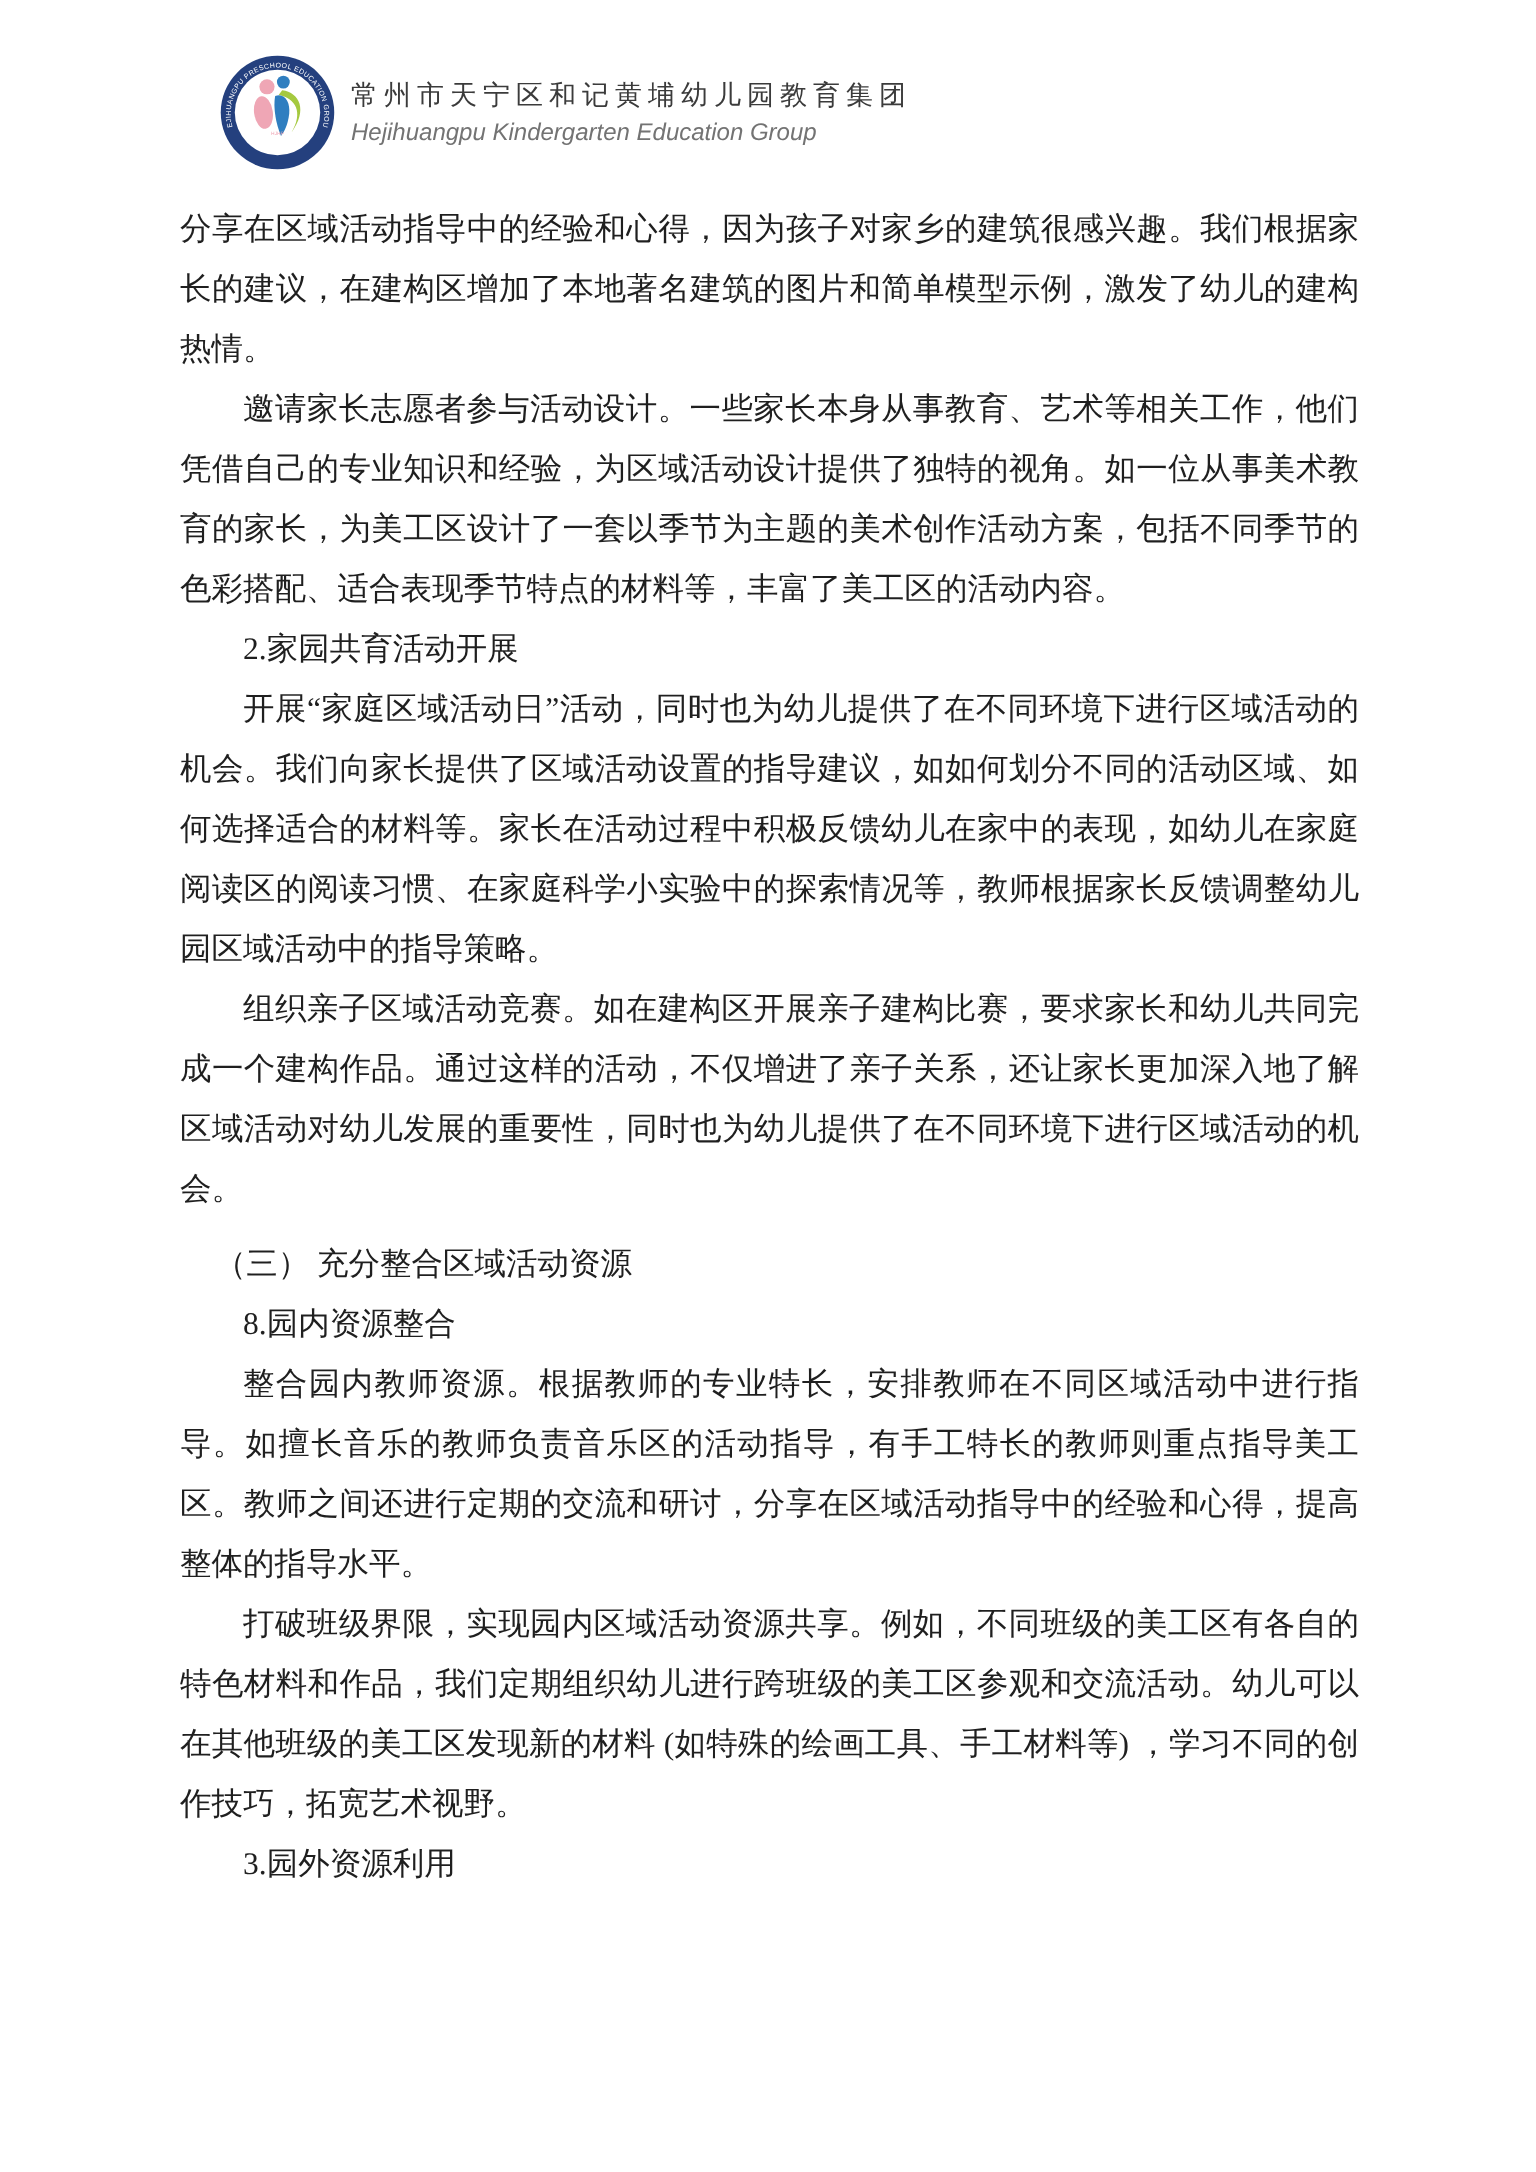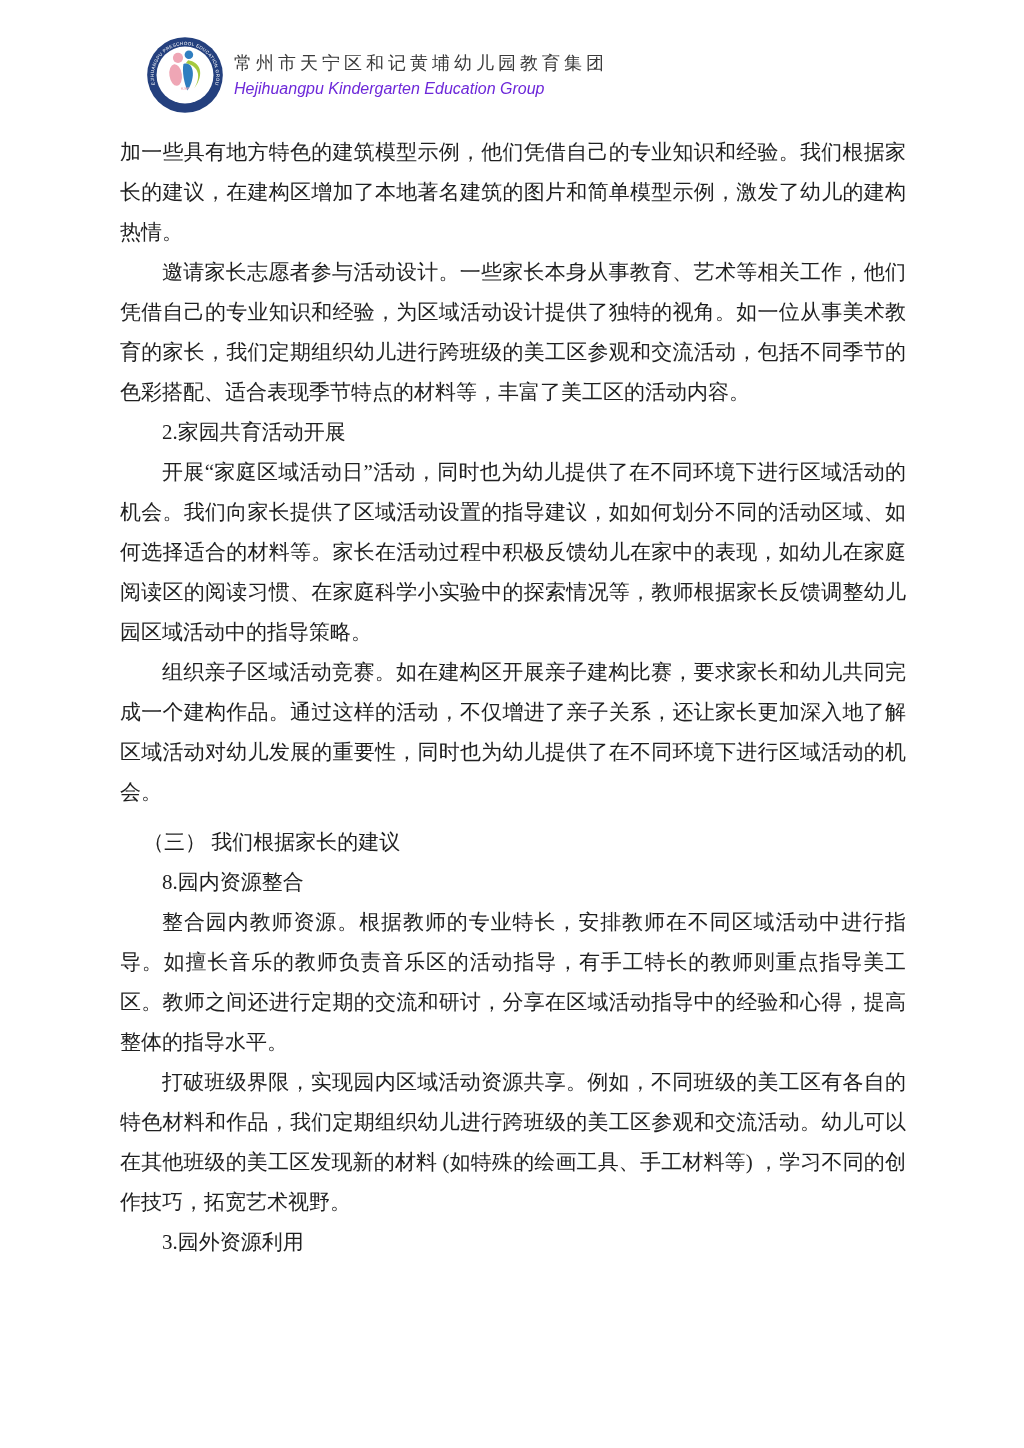--- a/index.html
+++ b/index.html
@@ -32,21 +32,21 @@
     line-height: 26px;
     color: #3b3b3b;
     text-align: center;
   }
   .org-en {
     font-family: "Liberation Sans", "DejaVu Sans", sans-serif;
     font-style: italic;
     font-size: 16px;
     line-height: 22px;
     margin-top: 2px;
-    color: #6d28d9;
+    color: #737373;
   }
   .content {
     margin: 18px 118px 0 120px;
     font-size: 21px;
     line-height: 40px;
     text-align: justify;
   }
   .para { margin: 0; text-indent: 2em; }
   .para.no-indent { text-indent: 0; }
   .heading {
@@ -86,25 +86,25 @@
         <text x="50" y="69.5" font-size="4.2" text-anchor="middle" font-family="Liberation Sans, sans-serif" fill="#efa6b5"><tspan>HJHP</tspan></text>
       </svg>
     </div>
     <div class="org-names">
       <div class="org-zh">常州市天宁区和记黄埔幼儿园教育集团</div>
       <div class="org-en">Hejihuangpu Kindergarten Education Group</div>
     </div>
   </header>
 
   <main class="content">
-    <p class="para no-indent">加一些具有地方特色的建筑模型示例，他们凭借自己的专业知识和经验。我们根据家长的建议，在建构区增加了本地著名建筑的图片和简单模型示例，激发了幼儿的建构热情。</p>
-    <p class="para">邀请家长志愿者参与活动设计。一些家长本身从事教育、艺术等相关工作，他们凭借自己的专业知识和经验，为区域活动设计提供了独特的视角。如一位从事美术教育的家长，我们定期组织幼儿进行跨班级的美工区参观和交流活动，包括不同季节的色彩搭配、适合表现季节特点的材料等，丰富了美工区的活动内容。</p>
+    <p class="para no-indent">分享在区域活动指导中的经验和心得，因为孩子对家乡的建筑很感兴趣。我们根据家长的建议，在建构区增加了本地著名建筑的图片和简单模型示例，激发了幼儿的建构热情。</p>
+    <p class="para">邀请家长志愿者参与活动设计。一些家长本身从事教育、艺术等相关工作，他们凭借自己的专业知识和经验，为区域活动设计提供了独特的视角。如一位从事美术教育的家长，为美工区设计了一套以季节为主题的美术创作活动方案，包括不同季节的色彩搭配、适合表现季节特点的材料等，丰富了美工区的活动内容。</p>
     <h3 class="heading">2.家园共育活动开展</h3>
     <p class="para">开展“家庭区域活动日”活动，同时也为幼儿提供了在不同环境下进行区域活动的机会。我们向家长提供了区域活动设置的指导建议，如如何划分不同的活动区域、如何选择适合的材料等。家长在活动过程中积极反馈幼儿在家中的表现，如幼儿在家庭阅读区的阅读习惯、在家庭科学小实验中的探索情况等，教师根据家长反馈调整幼儿园区域活动中的指导策略。</p>
     <p class="para">组织亲子区域活动竞赛。如在建构区开展亲子建构比赛，要求家长和幼儿共同完成一个建构作品。通过这样的活动，不仅增进了亲子关系，还让家长更加深入地了解区域活动对幼儿发展的重要性，同时也为幼儿提供了在不同环境下进行区域活动的机会。</p>
-    <h3 class="heading section">（三） 我们根据家长的建议</h3>
+    <h3 class="heading section">（三） 充分整合区域活动资源</h3>
     <h3 class="heading">8.园内资源整合</h3>
     <p class="para">整合园内教师资源。根据教师的专业特长，安排教师在不同区域活动中进行指导。如擅长音乐的教师负责音乐区的活动指导，有手工特长的教师则重点指导美工区。教师之间还进行定期的交流和研讨，分享在区域活动指导中的经验和心得，提高整体的指导水平。</p>
     <p class="para">打破班级界限，实现园内区域活动资源共享。例如，不同班级的美工区有各自的特色材料和作品，我们定期组织幼儿进行跨班级的美工区参观和交流活动。幼儿可以在其他班级的美工区发现新的材料 (如特殊的绘画工具、手工材料等) ，学习不同的创作技巧，拓宽艺术视野。</p>
     <h3 class="heading">3.园外资源利用</h3>
   </main>
 
 </div>
 
 </body></html>

